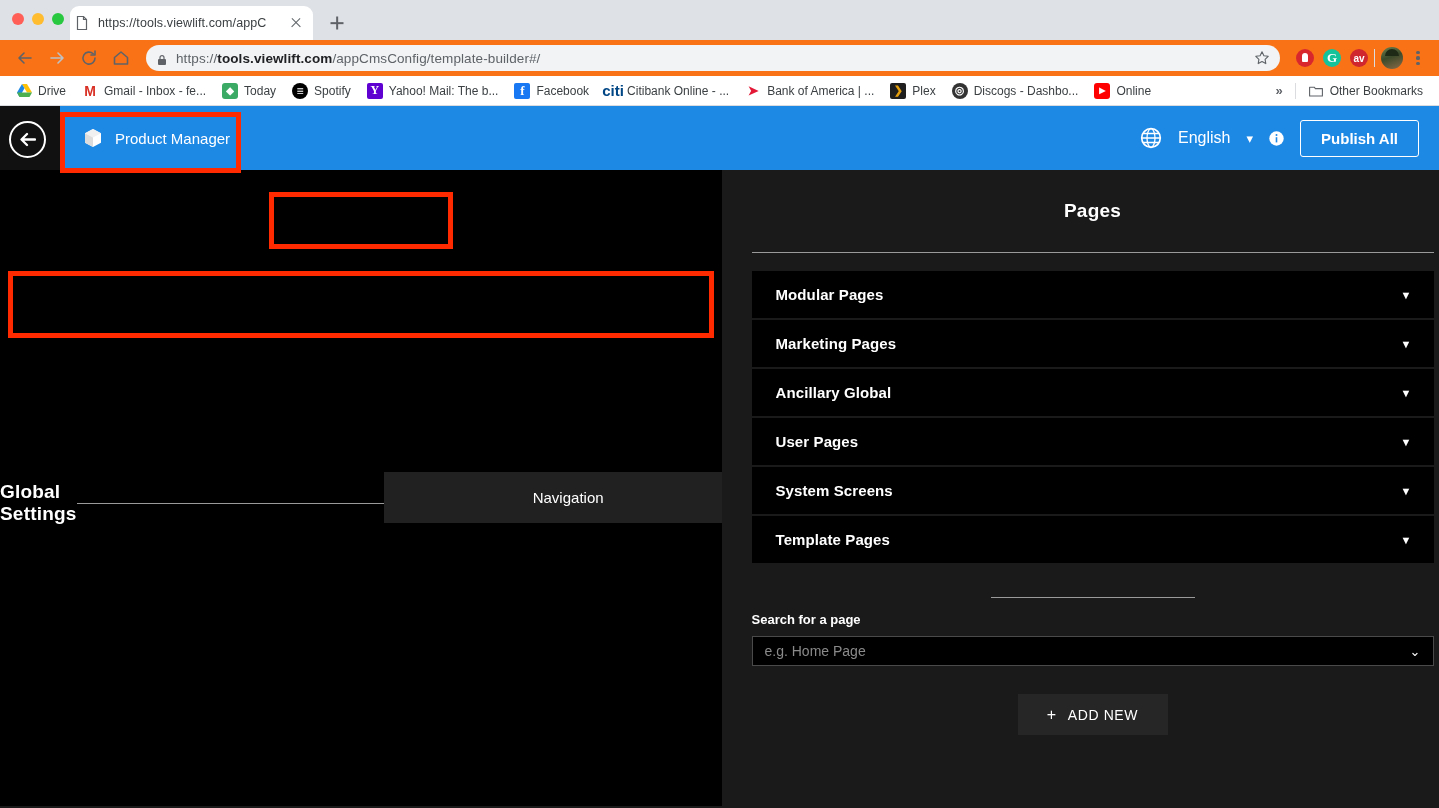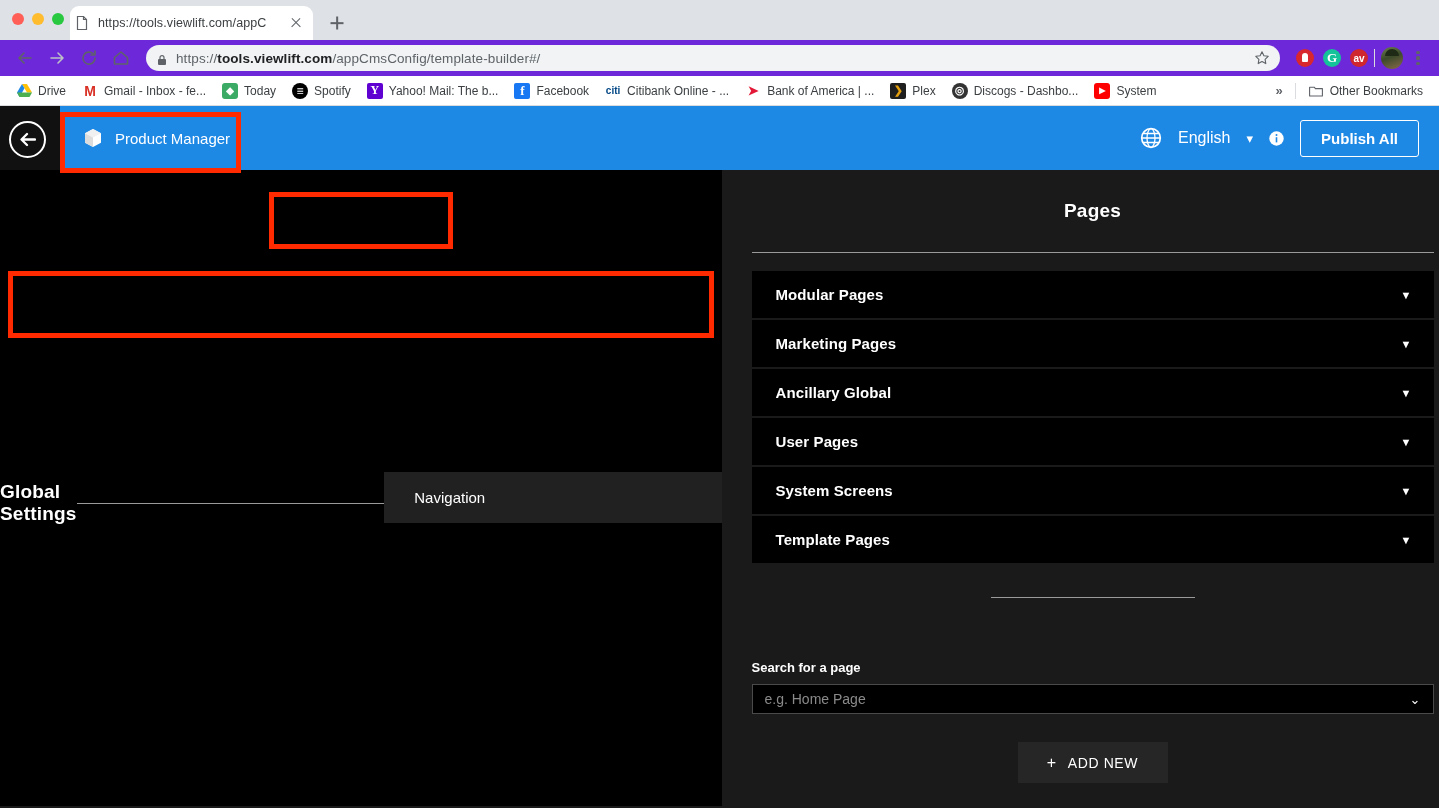--- a/index.html
+++ b/index.html
@@ -40,21 +40,21 @@
     width: 28px; height: 28px; margin-left: 10px; margin-bottom: 3px;
     position: relative; border-radius: 50%;
   }
   .newtab::before, .newtab::after {
     content: ""; position: absolute; background: #5f6368; left: 50%; top: 50%;
   }
   .newtab::before { width: 13px; height: 1.7px; transform: translate(-50%,-50%); }
   .newtab::after { width: 1.7px; height: 13px; transform: translate(-50%,-50%); }
 
   .toolbar {
-    height: 36px; background: #6d28d9; display: flex; align-items: center;
+    height: 36px; background: #f97316; display: flex; align-items: center;
     padding: 0 10px; gap: 2px;
   }
   .nav-btn {
     width: 30px; height: 30px; display: flex; align-items: center; justify-content: center;
     color: #5f6368; flex: none;
   }
   .nav-btn.disabled { color: #bdc1c6; }
   .omnibox {
     flex: 1; height: 26px; background: #f1f3f4; border-radius: 13px;
     margin: 0 8px; display: flex; align-items: center; padding: 0 10px; gap: 8px;
@@ -99,21 +99,21 @@
   }
   .bm-ico { width: 16px; height: 16px; flex: none; display: flex; align-items: center;
     justify-content: center; font-size: 11px; font-weight: bold; border-radius: 2px; }
   .bm-ico.drive { background: none; }
   .bm-ico.gmail { color: #d93025; font-size: 14px; font-weight: bold; }
   .bm-ico.today { background: #3aaa64; border-radius: 3px; color:#fff; font-size:10px; }
   .bm-ico.spotify { background: #000; border-radius: 50%; color: #fff; font-size: 12px; }
   .bm-ico.yahoo { background: #5f01d1; color: #fff; font-size: 12px; font-family:"Liberation Serif",serif; }
   .bm-ico.facebook { background: #1877f2; color: #fff; font-size: 13px; font-weight: bold;
     font-family:"Liberation Serif",serif; }
-  .bm-ico.citi { color: #004685; font-size: 10px; font-weight: bold; }
+  .bm-ico.citi { color: #004685; font-size: 15px; font-weight: bold; }
   .bm-ico.boa { color: #e31837; font-size: 13px; }
   .bm-ico.plex { background: #1f1f1f; color: #e5a00d; font-size: 11px; font-weight:bold; }
   .bm-ico.discogs { background: #333; border-radius: 50%; color:#fff; font-size: 11px; }
   .bm-ico.youtube { background: #ff0000; border-radius: 3px; color: #fff; font-size: 8px; }
   .bm-ico.folder { color: #5f6368; font-size: 13px; }
   .bm-overflow { margin-left: auto; display: flex; align-items: center; gap: 0; }
   .chev-more { font-size: 13px; color: #5f6368; padding: 0 8px; font-weight: bold; }
   .bm-sep { width: 1px; height: 16px; background: #dadce0; margin: 0 4px; }
 
   
@@ -159,41 +159,41 @@
   }
   .panel-title {
     font-size: 19px; font-weight: bold; color: #fff; margin-top: 30px;
     letter-spacing: .2px;
   }
   .panel-rule {
     width: 662px; height: 1px; background: #9a9a9a; margin-top: 30px;
   }
   .nav-row {
     width: 692px; height: 51px; background: #212121; margin-top: 19px;
-    display: flex; align-items: center; padding-left: 30px;
+    display: flex; align-items: center; padding-left: 30px; justify-content: center;
   }
   .nav-row-label { font-size: 15px; color: #fff; }
 
   .right-panel {
     width: 717px; background: #1a1a1a; display: flex; flex-direction: column;
     align-items: center;
     padding-left: 24px;
   }
   .right-rule { width: 682px; height: 1px; background: #9a9a9a; margin-top: 30px; }
   .accordion { width: 682px; margin-top: 18px; display: flex; flex-direction: column; gap: 2px; }
   .acc-row {
     height: 47px; background: #000; display: flex; align-items: center;
     padding: 0 22px 0 24px;
   }
   .acc-label { font-size: 15px; font-weight: bold; color: #fff; letter-spacing: .1px; }
   .acc-caret { margin-left: auto; font-size: 11px; color: #fff; }
 
   .mid-rule { width: 204px; height: 1px; background: #9a9a9a; margin-top: 34px; }
   .search-block { width: 682px; margin-top: 14px; }
-  .search-label { font-size: 13px; font-weight: bold; color: #fff; margin-bottom: 9px; margin-top: 48px; }
+  .search-label { font-size: 13px; font-weight: bold; color: #fff; margin-bottom: 9px; }
   .search-select {
     width: 682px; height: 30px; background: #000; border: 1px solid #4a4a4a;
     display: flex; align-items: center; padding: 0 12px;
   }
   .search-ph { font-size: 14px; color: #8a8a8a; }
   .select-caret { margin-left: auto; font-size: 13px; color: #fff; }
   .addnew-btn {
     margin-top: 28px; width: 150px; height: 41px; background: #262626;
     display: flex; align-items: center; justify-content: center; gap: 11px;
     color: #fff; font-size: 14px; letter-spacing: .6px;
@@ -323,21 +323,21 @@
     <div class="bm">
       <span class="bm-ico plex">❯</span>
       <span>Plex</span>
     </div>
     <div class="bm">
       <span class="bm-ico discogs">◎</span>
       <span>Discogs - Dashbo...</span>
     </div>
     <div class="bm">
       <span class="bm-ico youtube">▶</span>
-      <span>System</span>
+      <span>Online</span>
     </div>
 
     <div class="bm-overflow">
       <span class="chev-more">»</span>
       <span class="bm-sep"></span>
       <div class="bm">
         <span class="bm-ico folder">
           <svg width="14" height="12" viewBox="0 0 14 12">
               <path d="M.6 2.2h4.6l1.2 1.4h7V11H.6z" fill="none" stroke="#5f6368" stroke-width="1.1" stroke-linejoin="round"></path>
             </svg>

